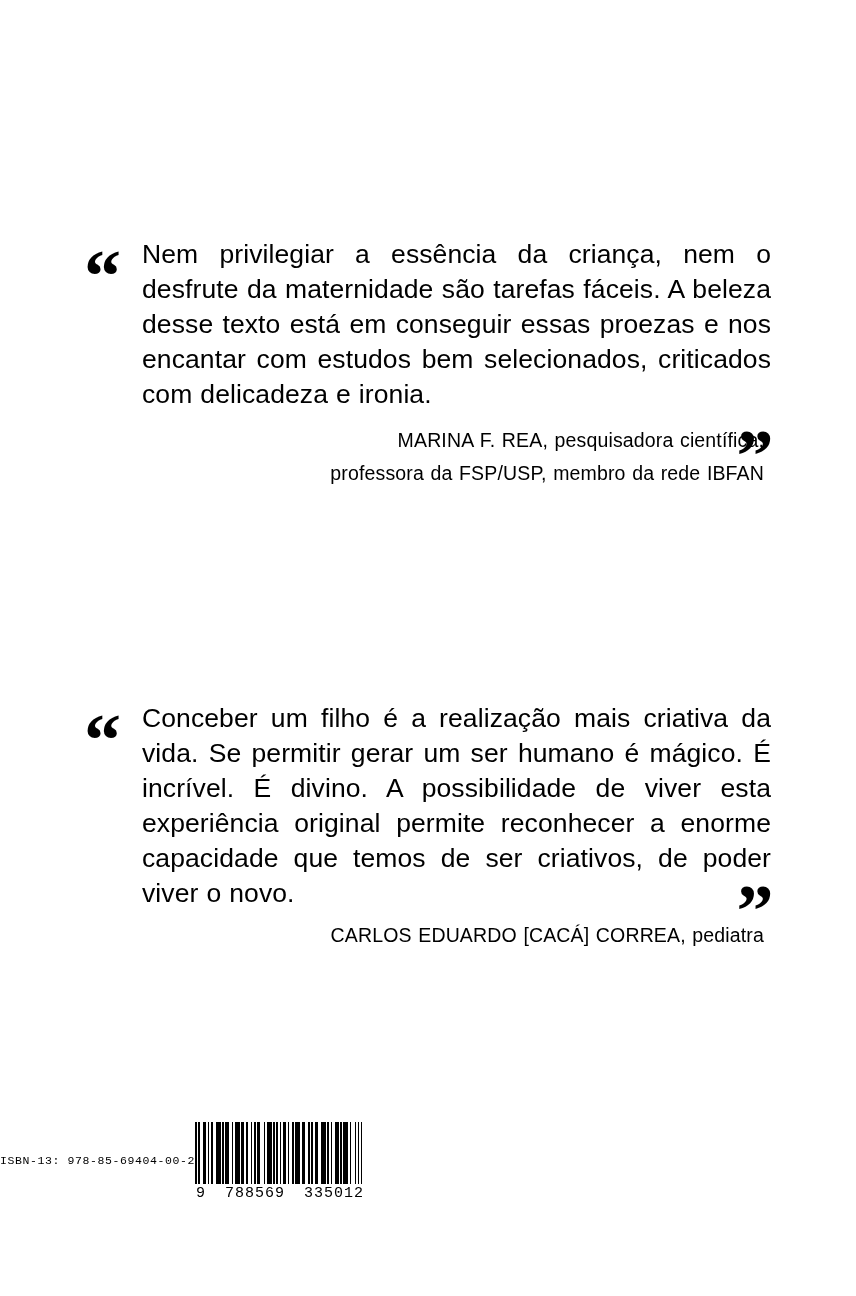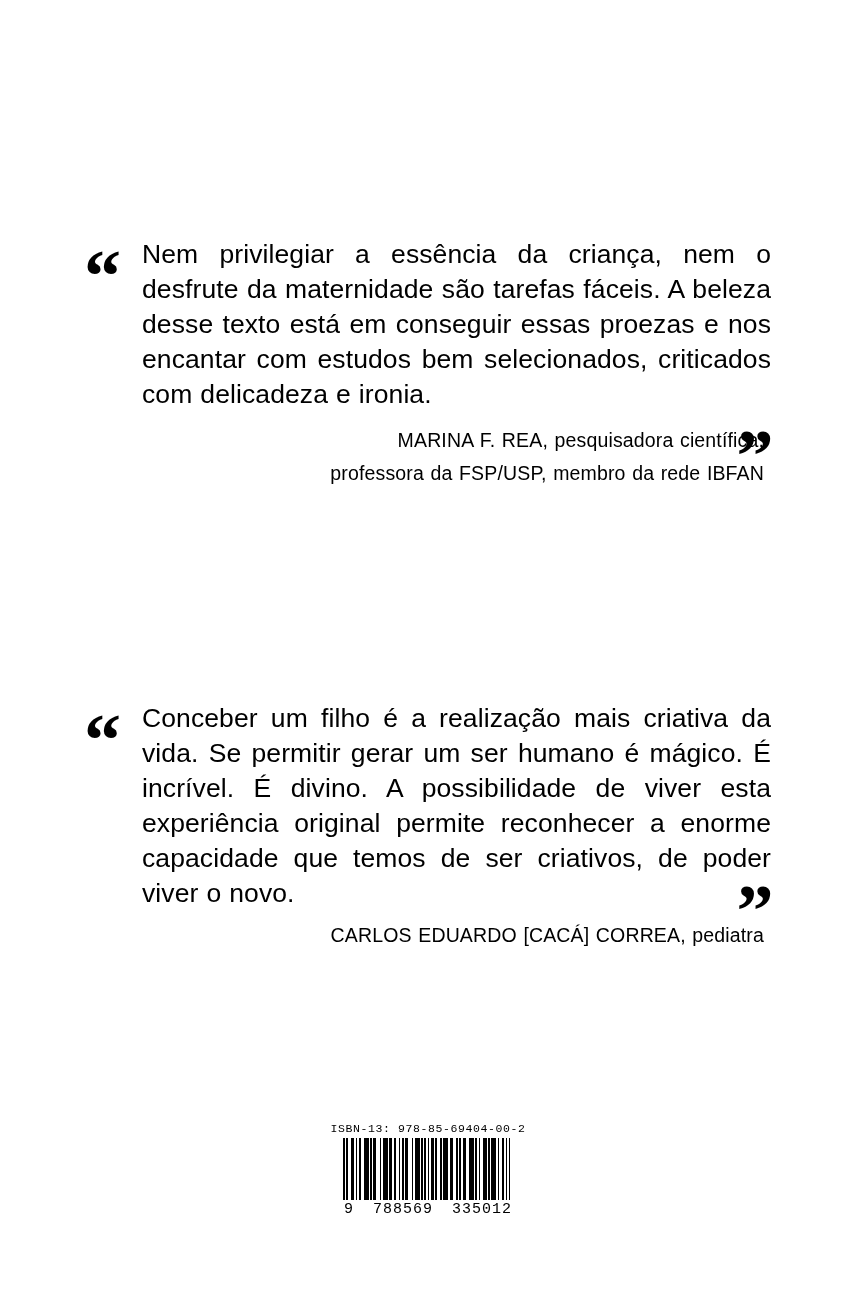--- a/index.html
+++ b/index.html
@@ -81,21 +81,21 @@
   #quote-2 .quote-mark.close { top: 173px; }
   #quote-2 .attribution { margin-top: 8px; }
 
   
   .barcode-area {
     position: absolute;
     left: 0;
     right: 0;
     top: 1122px;
     display: flex;
-    flex-direction: column;
+    flex-direction: row;
     align-items: center;
   }
   .isbn-text {
     font-family: "Liberation Mono", monospace;
     font-size: 11.5px;
     letter-spacing: 0.6px;
     margin-bottom: 3px;
     color: #000;
   }
   .barcode-box {

